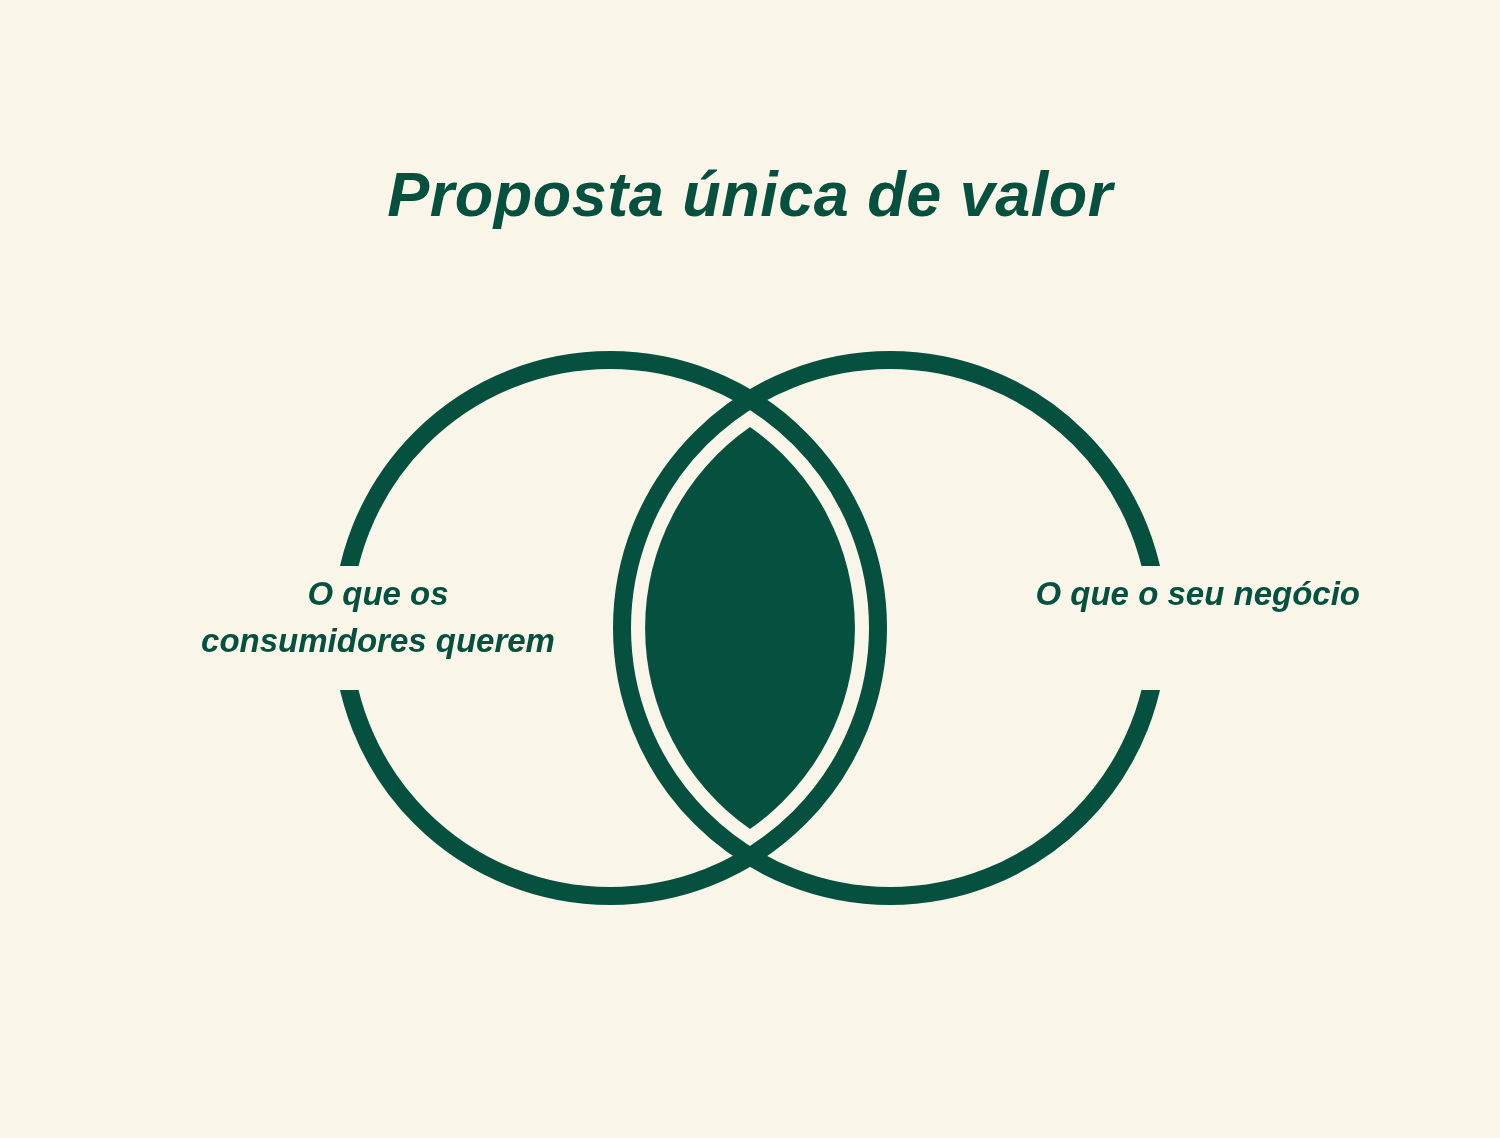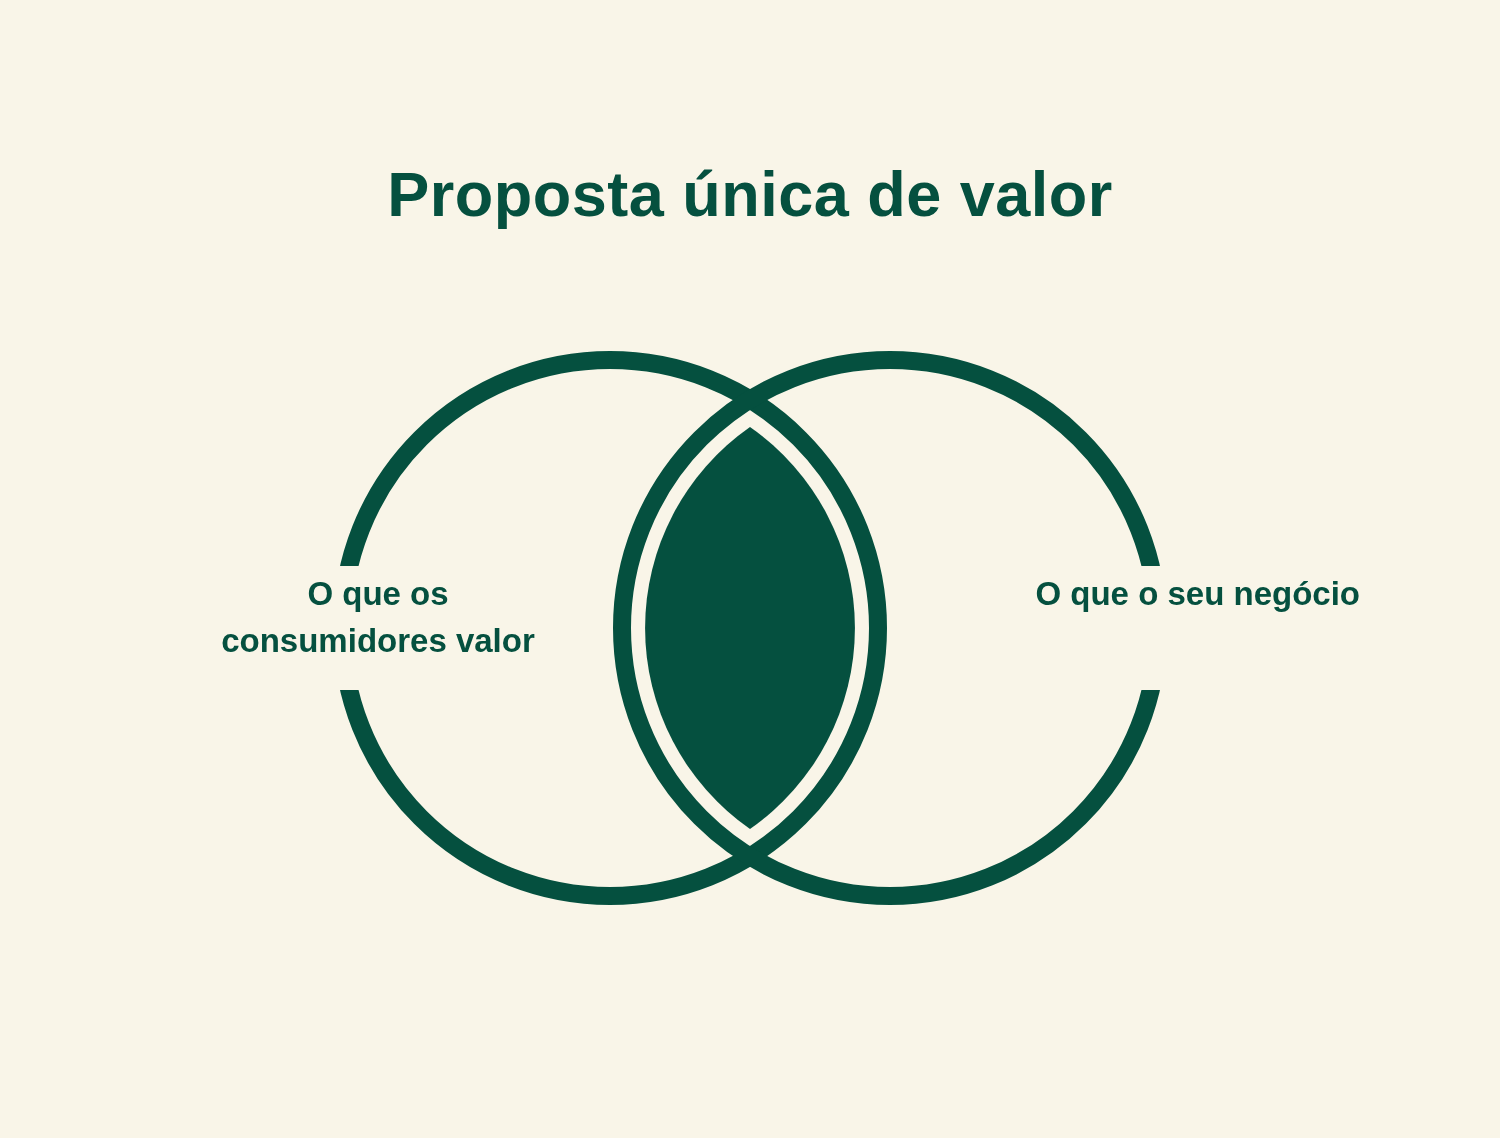--- a/index.html
+++ b/index.html
@@ -9,20 +9,21 @@
     height: 1138px;
     background: #f9f5e8;
     font-family: "Liberation Sans", sans-serif;
   }
   .slide {
     position: relative;
     width: 1500px;
     height: 1138px;
     background: #f9f5e8;
     overflow: hidden;
+    font-style: italic;
   }
   .title {
     position: absolute;
     top: 158px;
     left: 0;
     width: 100%;
     margin: 0;
     text-align: center;
     font-size: 63px;
     font-weight: bold;
@@ -75,20 +76,20 @@
 
     <rect class="stroke-gap" x="318" y="566" width="52" height="124"></rect>
 
     <rect class="stroke-gap" x="1130" y="566" width="52" height="124"></rect>
 
     <path class="lens" d="M 750 427 A 245 245 0 0 1 750 829 A 245 245 0 0 1 750 427 Z"></path>
   </svg>
 
   <div class="circle-label label-left">
     <div>O que os</div>
-    <div>consumidores valor</div>
+    <div>consumidores querem</div>
   </div>
 
   <div class="circle-label label-right">
     <div>O que o seu negócio</div>
   </div>
 
 </div>
 
 </body></html>

